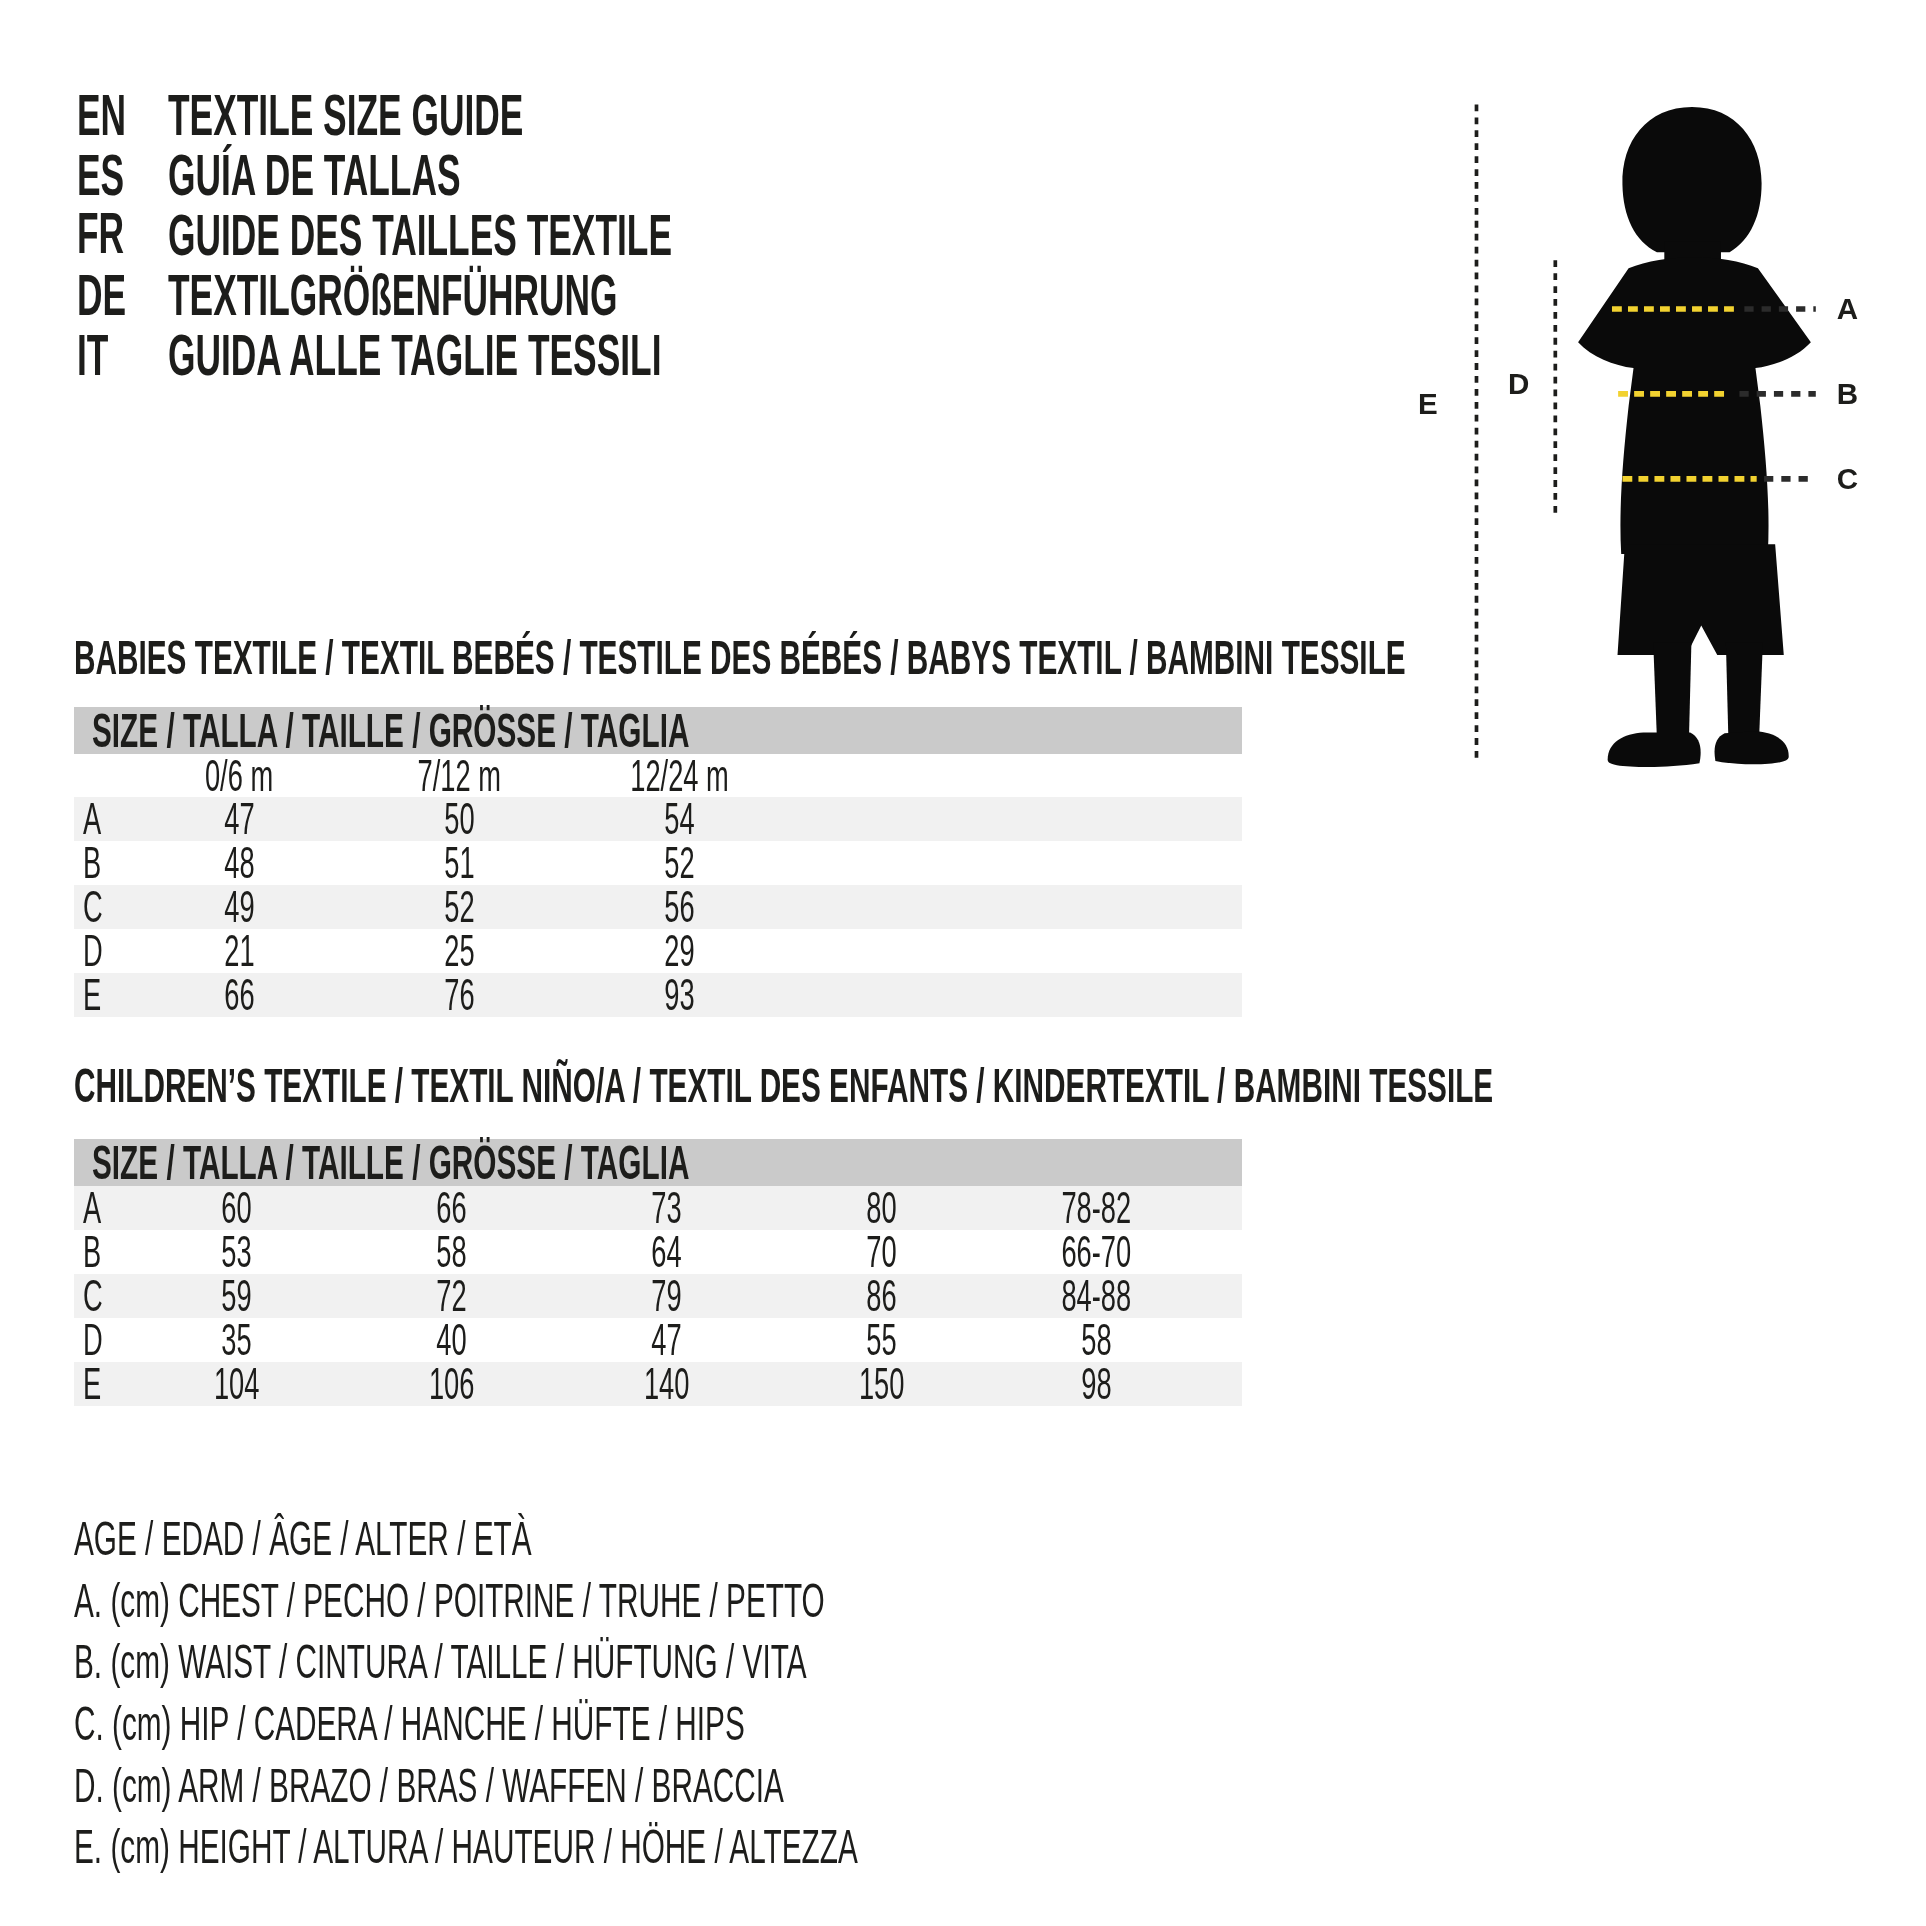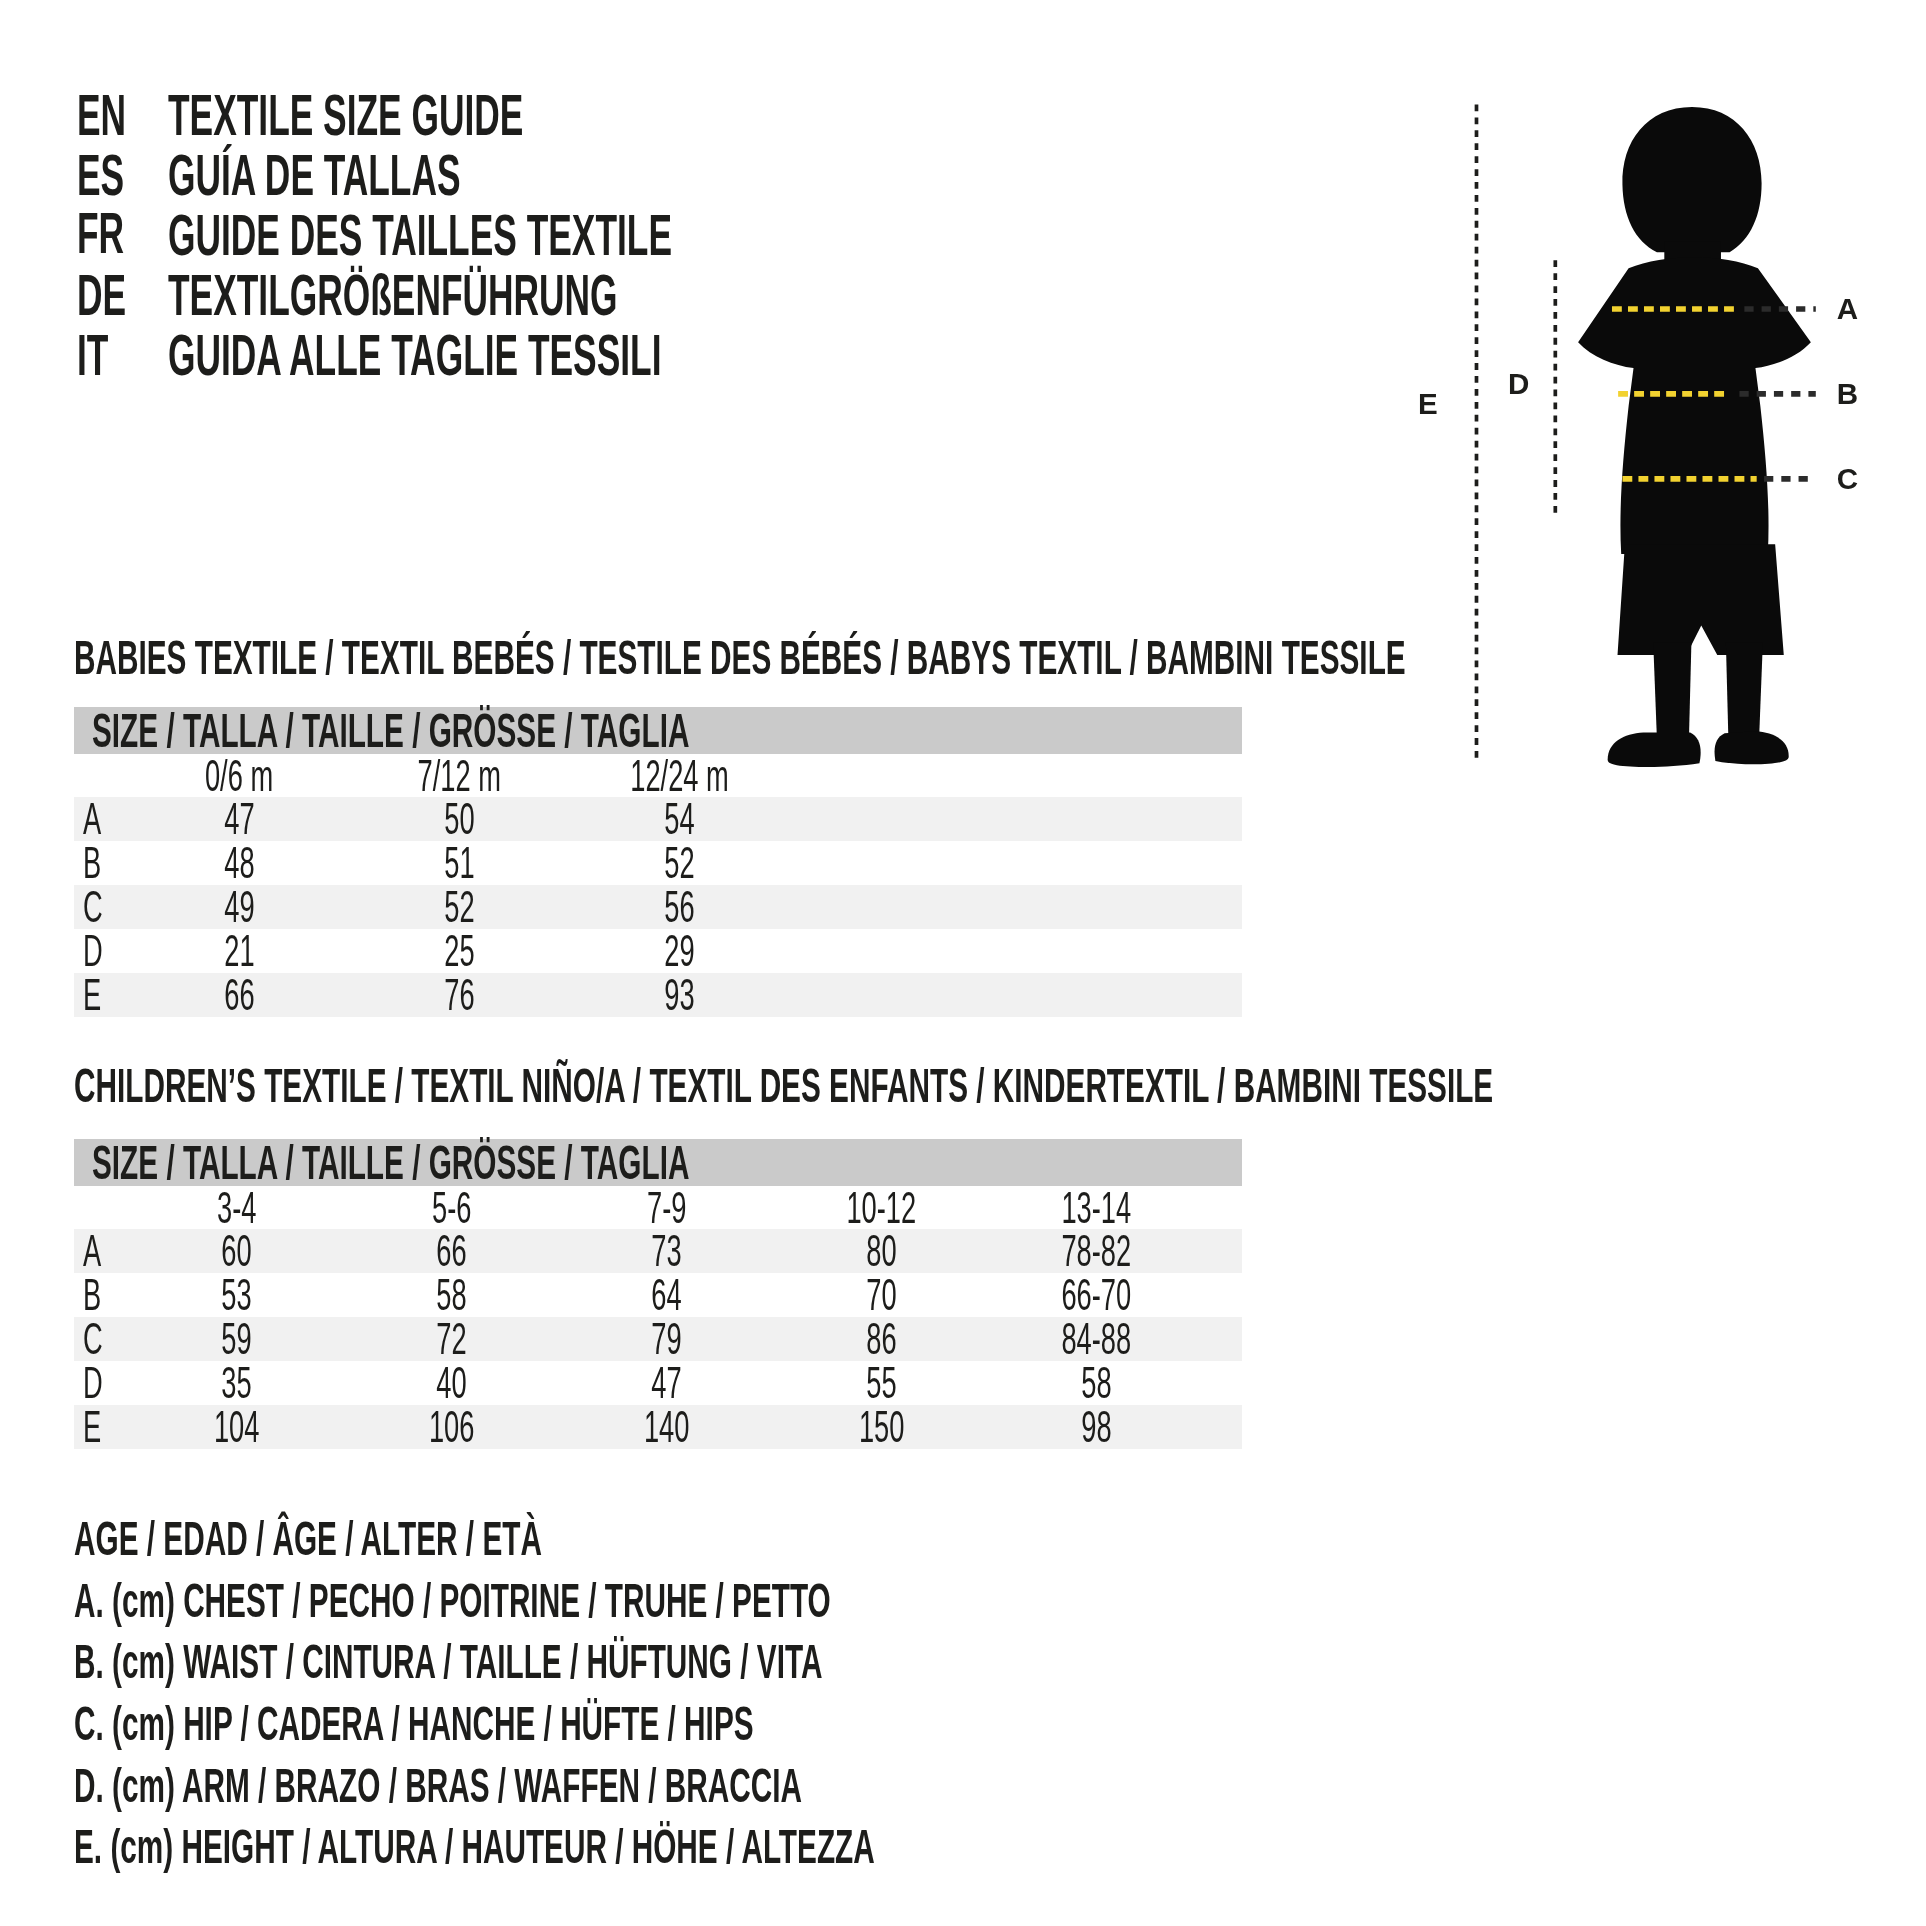--- a/index.html
+++ b/index.html
@@ -6,21 +6,21 @@
   body{
     width:1926px;height:1926px;position:relative;background:#ffffff;
     font-family:"Liberation Sans",sans-serif;color:#1d1d1b;overflow:hidden;
   }
   .abs{position:absolute}
   
   .cond{display:inline-block;white-space:nowrap;transform:scaleX(.62);transform-origin:0 50%}
   .ccond{display:inline-block;white-space:nowrap;transform:scaleX(.62);transform-origin:50% 50%}
   .h-code,.h-title{font-size:57px;font-weight:700;line-height:1}
   .sec-head{font-size:48px;font-weight:700;line-height:1}
-  .legend-line{font-size:48px;font-weight:700;line-height:1}
+  .legend-line{font-size:48px;font-weight:400;line-height:1}
   .table-block{width:1168px}
   .bar{width:1168px;height:47px;background:#cacaca;display:flex;align-items:center;
        padding-left:18px;box-sizing:border-box}
   .bar-label{font-size:48px;font-weight:700}
   .trow{width:1168px;display:flex;align-items:center;box-sizing:border-box}
   .colrow{height:43px}
   .drow{height:44px}
   .stripe{background:#f1f1f1}
   .lcell{width:55px;padding-left:8.6px;box-sizing:border-box;font-size:44px;font-weight:400}
   .vcell{width:220px;text-align:center;font-size:44px;font-weight:400}
@@ -121,28 +121,20 @@
     <span class="vcell"><span class="ccond">93</span></span>
   </div>
 </div>
 
 <span class="abs sec-head" style="left:74px;top:1062px"><span class="cond">CHILDREN’S TEXTILE / TEXTIL NIÑO/A / TEXTIL DES ENFANTS / KINDERTEXTIL / BAMBINI TESSILE</span></span>
 
 <div class="abs table-block" style="left:74px;top:1139px">
   <div class="bar">
     <span class="cond bar-label">SIZE / TALLA / TAILLE / GRÖSSE / TAGLIA</span>
   </div>
-  <div class="trow colrow">
-    <span class="lcell"></span>
-    <span class="vcell5"><span class="ccond">3-4</span></span>
-    <span class="vcell5"><span class="ccond">5-6</span></span>
-    <span class="vcell5"><span class="ccond">7-9</span></span>
-    <span class="vcell5"><span class="ccond">10-12</span></span>
-    <span class="vcell5"><span class="ccond">13-14</span></span>
-  </div>
   <div class="trow drow stripe">
     <span class="lcell"><span class="cond">A</span></span>
     <span class="vcell5"><span class="ccond">60</span></span>
     <span class="vcell5"><span class="ccond">66</span></span>
     <span class="vcell5"><span class="ccond">73</span></span>
     <span class="vcell5"><span class="ccond">80</span></span>
     <span class="vcell5"><span class="ccond">78-82</span></span>
   </div>
   <div class="trow drow">
     <span class="lcell"><span class="cond">B</span></span>

